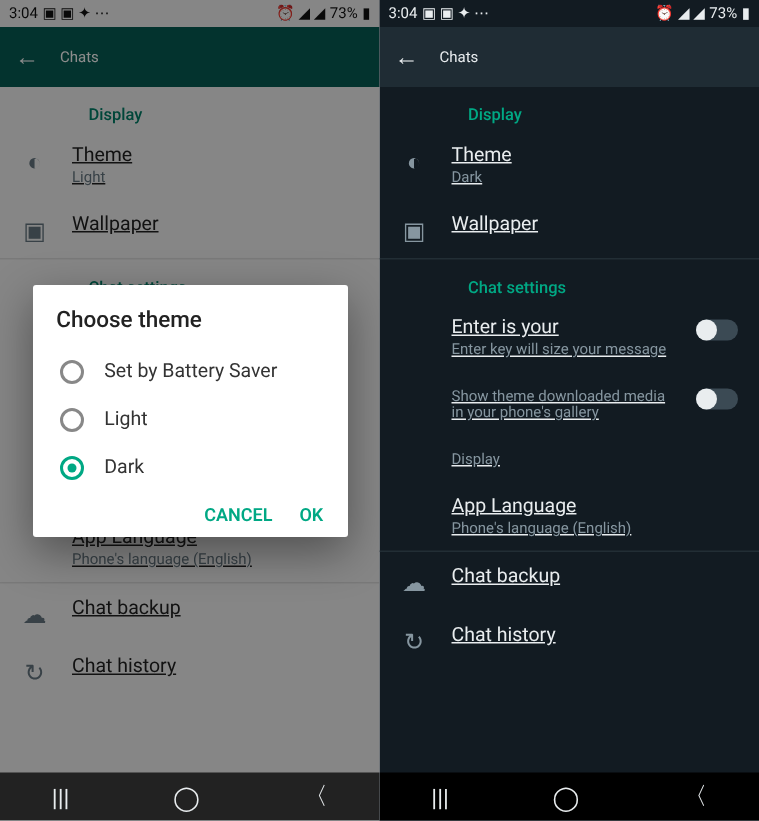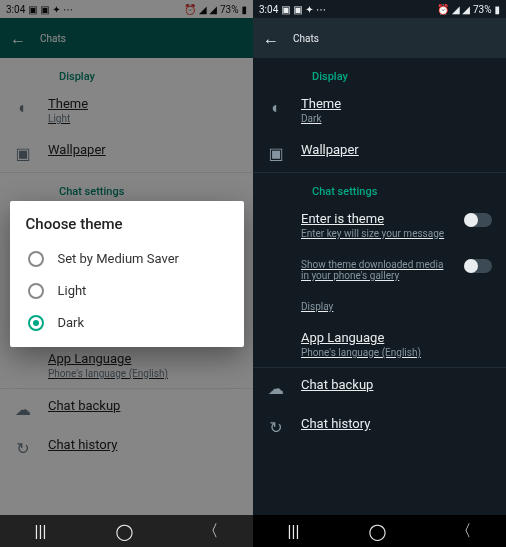--- a/index.html
+++ b/index.html
@@ -34,21 +34,21 @@
 
   .toggle { width: 28px; height: 14px; border-radius: 7px; position: relative; margin-top: 2px; flex: none; }
   .toggle.off { background: #3b4a54; }
   .toggle .knob { width: 14px; height: 14px; border-radius: 50%; position: absolute; top: 0; left: 0; background: #e9edef; }
 
   .divider { height: 1px; }
   .left  .divider { background: #ddd; }
   .right .divider { background: #222e35; }
 
   .overlay { position: absolute; inset: 0; background: rgba(0,0,0,0.45); display: flex; align-items: center; justify-content: center; }
-  .dialog { background: #fff; width: 234px; padding: 14px 16px 8px; border-radius: 2px; box-shadow: 0 10px 30px rgba(0,0,0,.4); }
+  .dialog { background: #fff; width: 210px; padding: 14px 16px 8px; border-radius: 2px; box-shadow: 0 10px 30px rgba(0,0,0,.4); }
   .dialog-title { font-size: 15px; font-weight: 500; color: #222; margin-bottom: 10px; }
   .opt { display: flex; align-items: center; gap: 14px; padding: 8px 2px; font-size: 13px; color: #333; }
   .radio { width: 16px; height: 16px; border: 2px solid #888; border-radius: 50%; position: relative; flex: none; }
   .radio.sel { border-color: #00a884; }
   .radio.sel::after { content:""; position:absolute; inset:3px; background:#00a884; border-radius:50%; }
   .dialog-actions { display: flex; justify-content: flex-end; gap: 18px; margin-top: 8px; font-size: 12px; font-weight: 600; color: #00a884; }
 
   .navbar { position: absolute; bottom: 0; left: 0; right: 0; height: 32px; display: flex; align-items: center; justify-content: space-around; color: #e9edef; }
   .left  .navbar { background: #222; }
   .right .navbar { background: #000; }
@@ -117,29 +117,33 @@
             <div class="ttl">Chat history</div>
           </div>
       </div>
     </div>
 
     <div class="overlay">
       <div class="dialog">
         <div class="dialog-title">Choose theme</div>
         <div class="opt">
           <span class="radio"></span>
-          <span>Set by Medium Saver</span>
+          <span>Set by Battery Saver</span>
         </div>
         <div class="opt">
           <span class="radio"></span>
           <span>Light</span>
         </div>
         <div class="opt">
           <span class="radio sel"></span>
           <span>Dark</span>
+        </div>
+        <div class="dialog-actions">
+          <span>CANCEL</span>
+          <span>OK</span>
         </div>
       </div>
     </div>
 
     <div class="navbar">
       <span>|||</span>
       <span>◯</span>
       <span>〈</span>
     </div>
   </div>
@@ -176,21 +180,21 @@
         <div class="txt">
             <div class="ttl">Wallpaper</div>
           </div>
       </div>
       <div class="divider"></div>
       <div class="section-hdr">Chat settings</div>
 
       <div class="row">
         <span class="ico"></span>
         <div class="txt">
-          <div class="ttl">Enter is theme</div>
+          <div class="ttl">Enter is your</div>
           <div class="sub">Enter key will size your message</div>
         </div>
         <div class="toggle off">
             <div class="knob"></div>
           </div>
       </div>
 
       <div class="row">
         <span class="ico"></span>
         <div class="txt">

